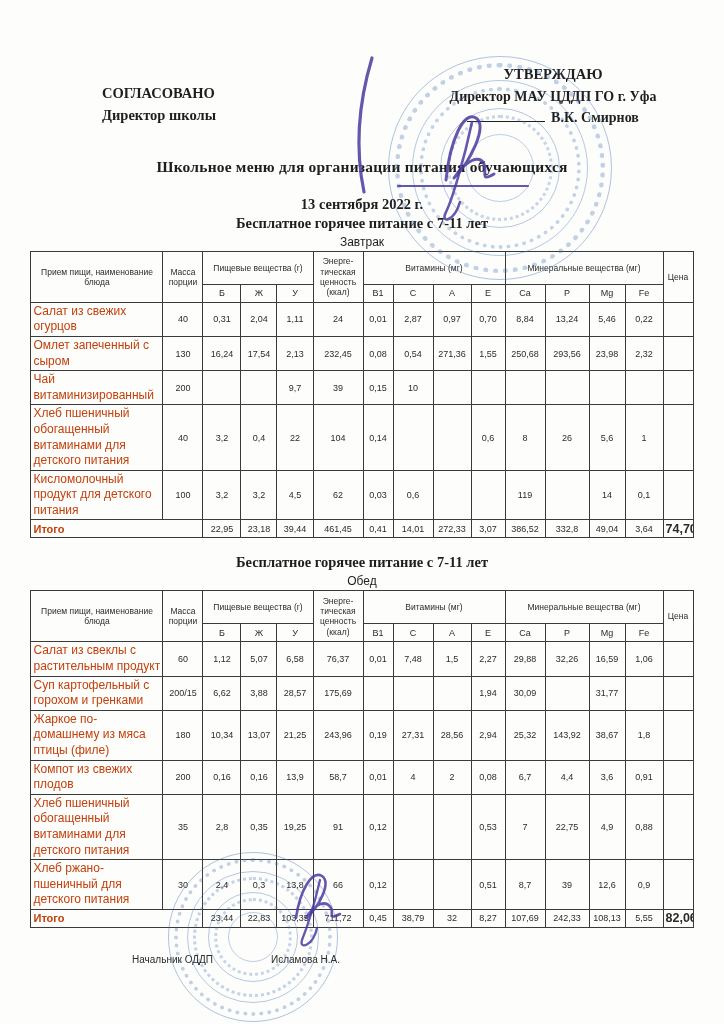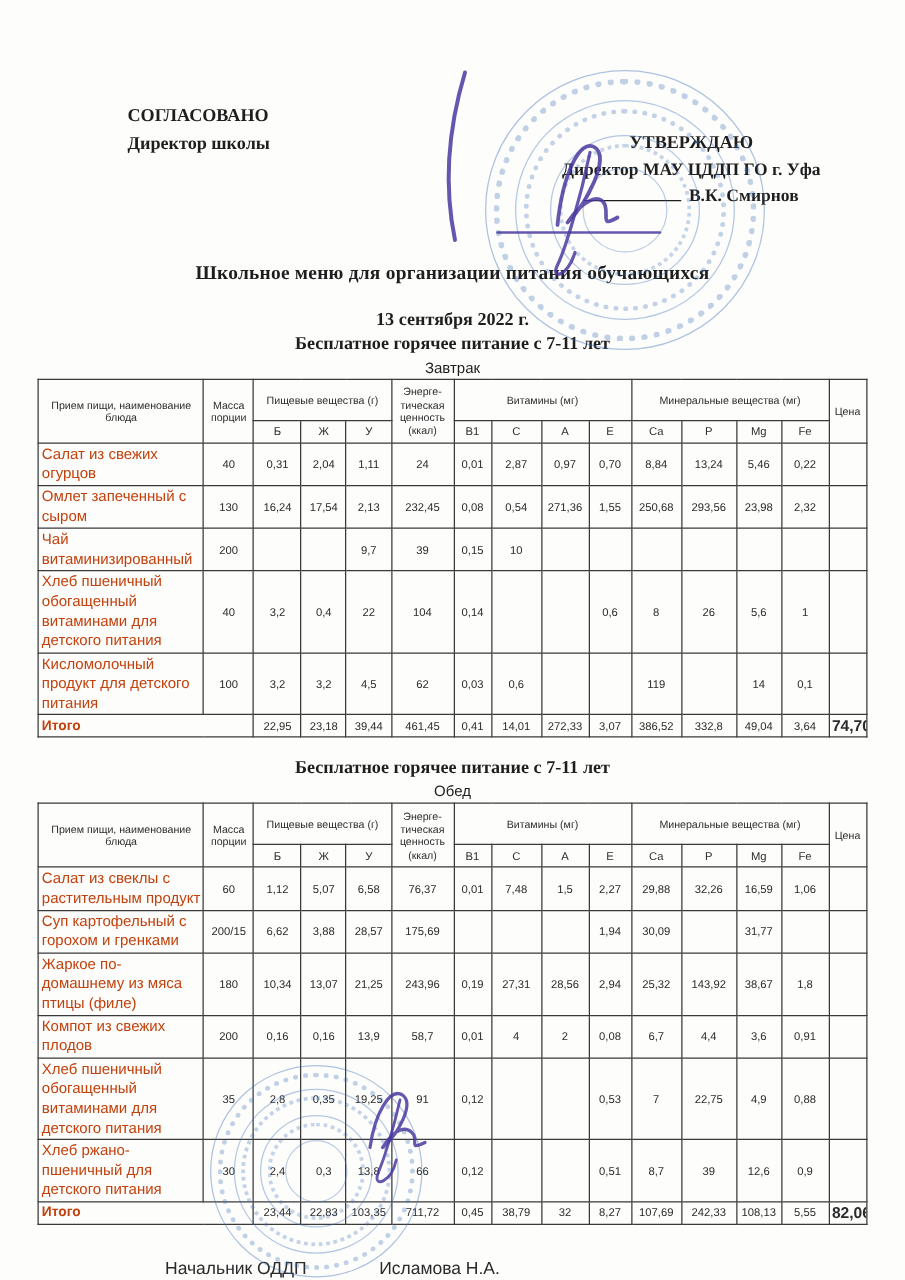--- a/index.html
+++ b/index.html
@@ -17,25 +17,25 @@
     font-family:"Liberation Serif", serif;
     color:var(--ink);
   }
   
   .approval-row{
     display:flex;justify-content:space-between;
     padding:64px 46px 0 58px;
   }
   .agreed{margin-top:18px;font-weight:bold;font-size:14.5px;line-height:1.55;margin-left:44px;}
   .approved{width:250px;text-align:center;font-weight:bold;font-size:14px;line-height:1.5;}
-  .approved .l1{font-size:14.5px;margin-top:40px;}
+  .approved .l1{font-size:14.5px;}
   .signer-line{white-space:nowrap;}
   .sig-underline{display:inline-block;width:78px;border-bottom:1.4px solid var(--ink);height:12px;margin-right:6px;}
   
-  .doc-title{text-align:center;font-weight:bold;font-size:15.5px;margin-top:42px;letter-spacing:.2px;}
+  .doc-title{text-align:center;font-weight:bold;font-size:15.5px;margin-top:30px;letter-spacing:.2px;}
   .doc-date{text-align:center;font-weight:bold;font-size:14.5px;margin-top:20px;}
   .section-title{text-align:center;font-weight:bold;font-size:14.5px;margin-top:2px;}
   .meal-title{text-align:center;font-family:"Liberation Sans",sans-serif;font-weight:400;font-size:12px;margin-top:3px;}
   
   table.menu{
     width:662px;margin:2px auto 0 auto;
     border-collapse:collapse;table-layout:fixed;
     font-family:"Liberation Sans",sans-serif;
     background:transparent;
   }
@@ -59,21 +59,21 @@
     font-size:9px;text-align:center;vertical-align:middle;color:#2b2b2b;
   }
   tbody tr{min-height:32px;}
   tr.total-row td{height:15px;}
   td.total-label{font-weight:bold;font-size:11px;vertical-align:middle;}
   td.total-price{font-weight:bold;font-size:12.5px;}
   
   .footer-line{
     margin:26px 0 0 132px;
     font-family:"Liberation Sans",sans-serif;
-    font-size:14px;color:#2a2a2a;
+    font-size:10px;color:#2a2a2a;
     display:flex;align-items:center;
   }
   .footer-gap{display:inline-block;width:58px;}
   
   .stamp{position:absolute;border-radius:50%;pointer-events:none;opacity:.75;}
   .stamp div{position:absolute;border-radius:50%;}
   .st-o1{inset:0;border:1.6px solid var(--stamp);opacity:.55;}
   .st-t1{inset:7px;border:5px dotted var(--stamp);opacity:.42;}
   .st-o2{inset:24px;border:1.4px solid var(--stamp);opacity:.5;}
   .st-t2{inset:31px;border:4px dotted var(--stamp);opacity:.4;}

